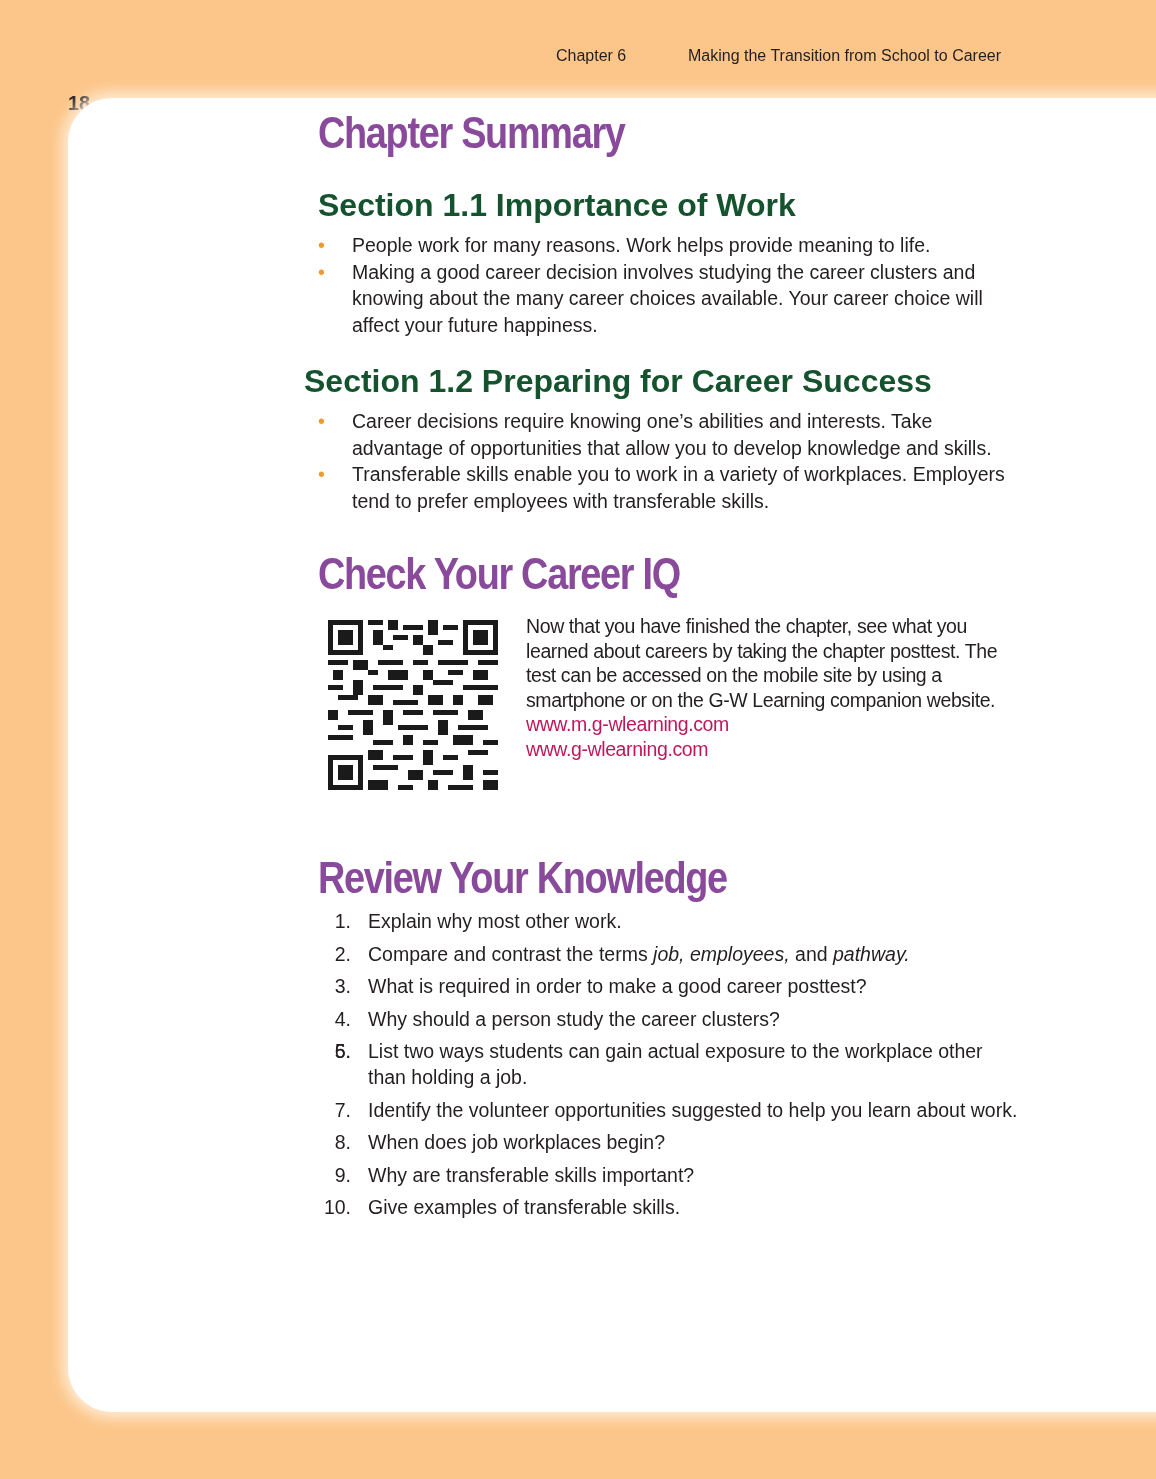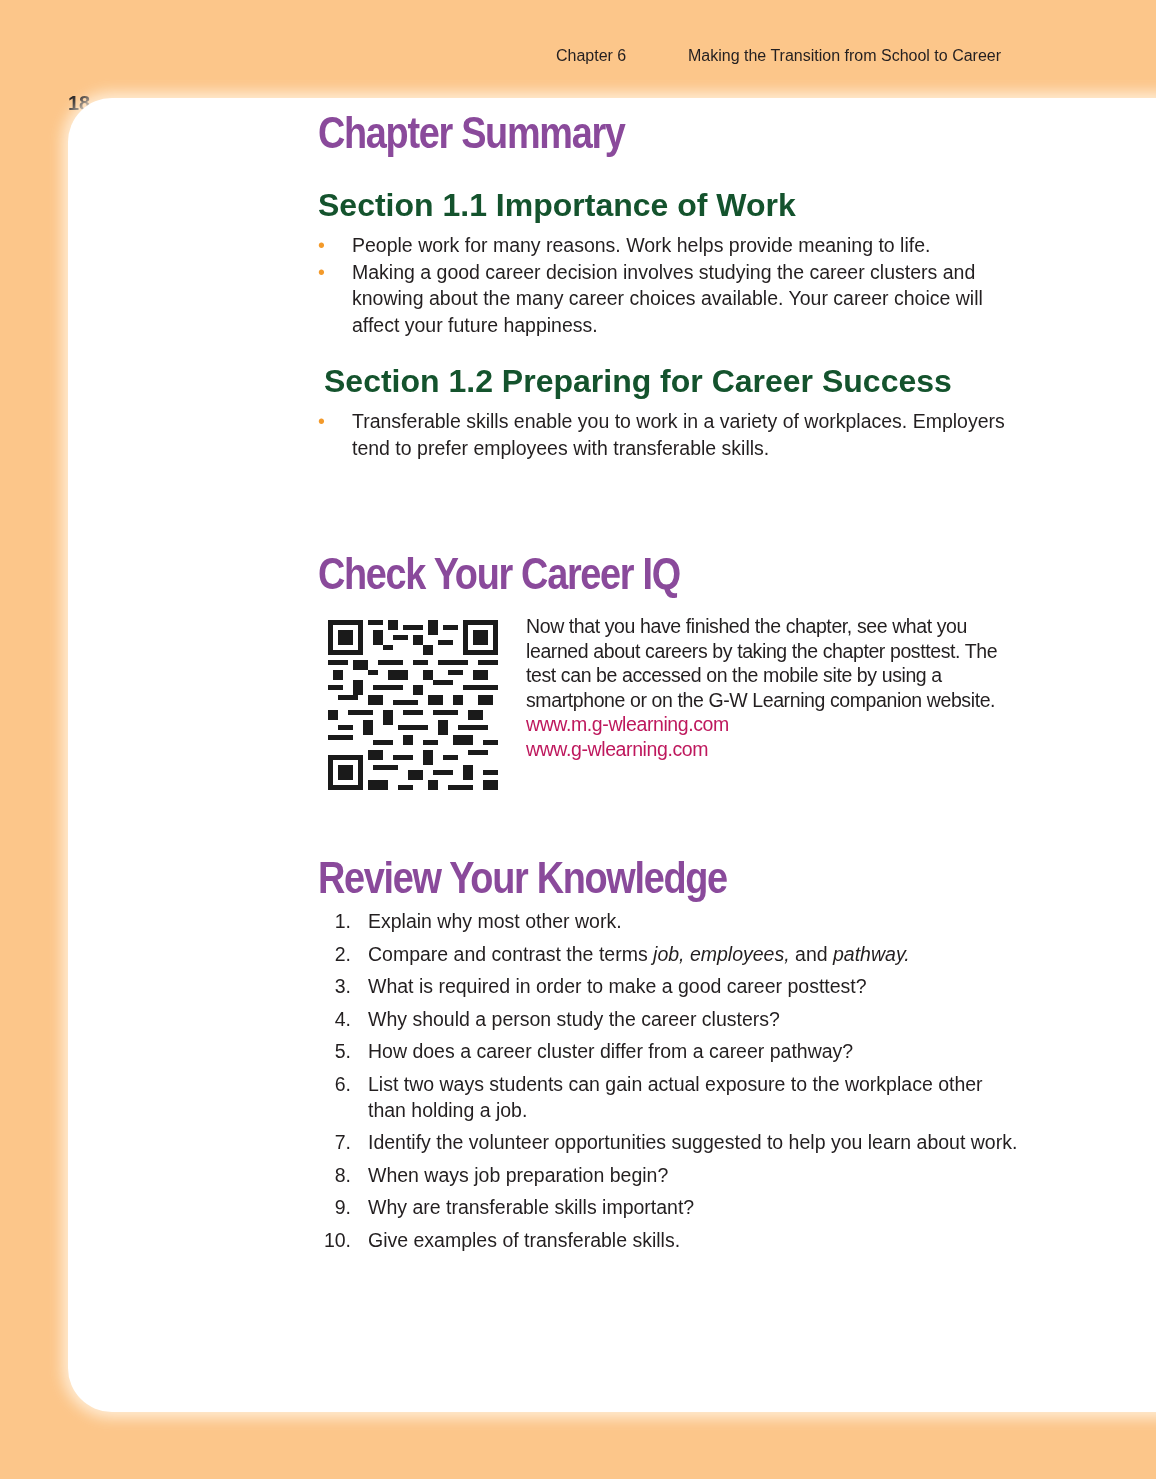--- a/index.html
+++ b/index.html
@@ -42,22 +42,23 @@
 <div class="panel"></div>
 
 <h1 class="abs" style="left:318px; top:108px;">Chapter Summary</h1>
 
 <h2 class="abs" style="left:318px; top:187px;">Section 1.1 Importance of Work</h2>
 <ul class="abs" style="left:318px; top:232px; width:710px;">
   <li>People work for many reasons. Work helps provide meaning to life.</li>
   <li>Making a good career decision involves studying the career clusters and knowing about the many career choices available. Your career choice will affect your future happiness.</li>
 </ul>
 
-<h2 class="abs" style="left:324px; top:363px;">Section 1.2 Preparing for Career Success</h2>
+<h2 class="abs" style="left:304px; top:363px;">Section 1.2 Preparing for Career Success</h2>
 <ul class="abs" style="left:318px; top:408px; width:710px;">
+  <li>Career decisions require knowing one’s abilities and interests. Take advantage of opportunities that allow you to develop knowledge and skills.</li>
   <li>Transferable skills enable you to work in a variety of workplaces. Employers tend to prefer employees with transferable skills.</li>
 </ul>
 
 <h1 class="abs" style="left:318px; top:549px;">Check Your Career IQ</h1>
 
 <svg class="qr" viewBox="0 0 34 34" shape-rendering="crispEdges">
   <rect width="34" height="34" fill="#fff"></rect>
   <g fill="#1a1a1a">
     <rect x="0" y="0" width="7" height="7"></rect>
       <rect x="1" y="1" width="5" height="5" fill="#fff"></rect>
@@ -144,19 +145,19 @@
   <span class="link">www.g-wlearning.com</span>
 </div>
 
 <h1 class="abs" style="left:318px; top:853px;">Review Your Knowledge</h1>
 
 <ol class="abs" style="left:318px; top:908px; width:700px;">
   <li><span class="num">1.</span><span>Explain why most other work.</span></li>
   <li><span class="num">2.</span><span>Compare and contrast the terms </span><em>job, employees,</em><span> and </span><em>pathway.</em></li>
   <li><span class="num">3.</span><span>What is required in order to make a good career posttest?</span></li>
   <li><span class="num">4.</span><span>Why should a person study the career clusters?</span></li>
-  <li><span class="num">5.</span><span>How does a career cluster differ from a career pathway?</span></li>
+  <li><span class="num">5.</span></li>
   <li><span class="num">6.</span><span>List two ways students can gain actual exposure to the workplace other than holding a job.</span></li>
   <li><span class="num">7.</span><span>Identify the volunteer opportunities suggested to help you learn about work.</span></li>
-  <li><span class="num">8.</span><span>When ways job preparation begin?</span></li>
+  <li><span class="num">8.</span><span>When does job workplaces begin?</span></li>
   <li><span class="num">9.</span><span>Why are transferable skills important?</span></li>
   <li><span class="num">10.</span><span>Give examples of transferable skills.</span></li>
 </ol>
 
 </body></html>

